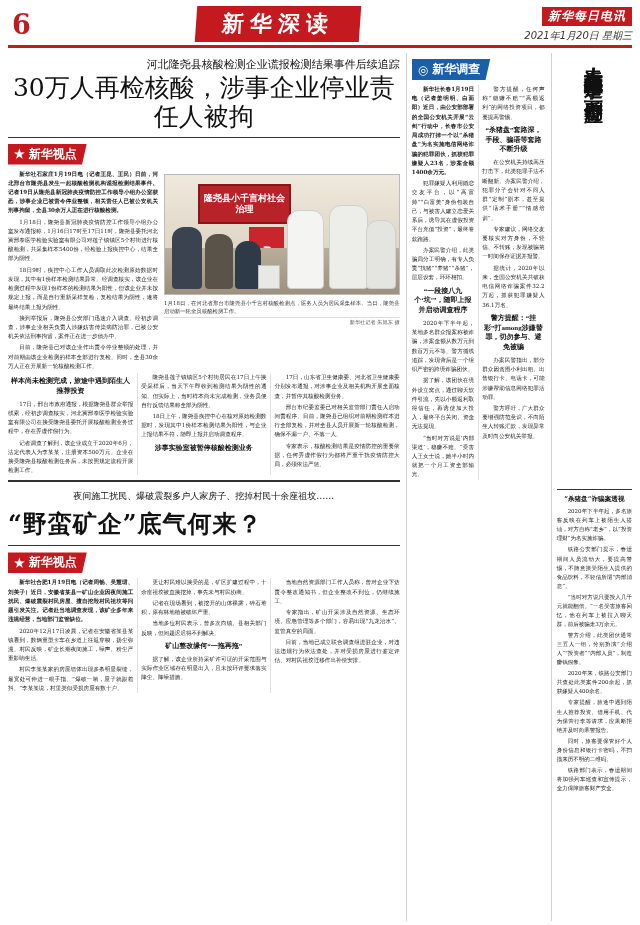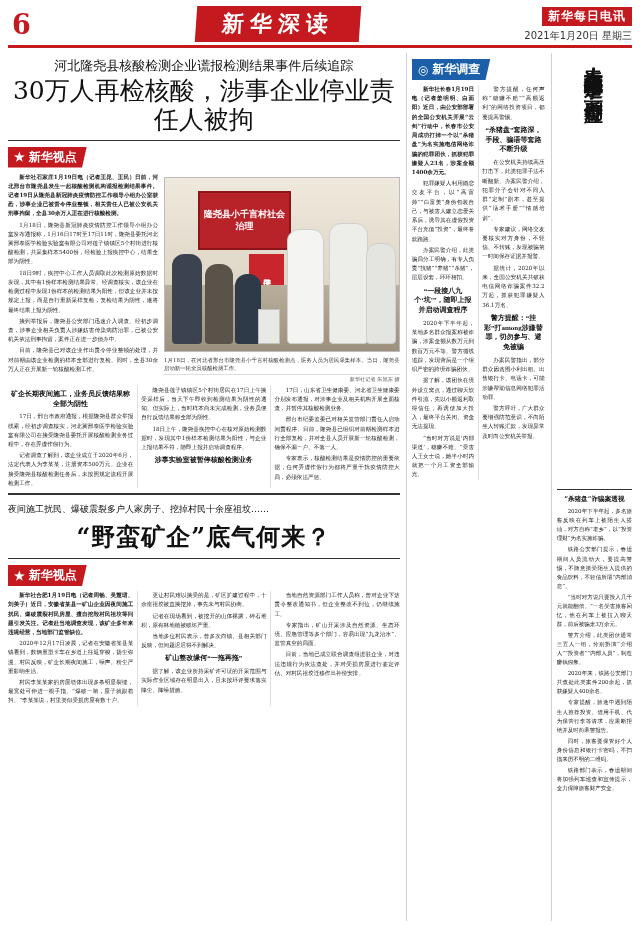--- a/index.html
+++ b/index.html
@@ -21,40 +21,40 @@
   .page-num {
     font-size: 27px; font-weight: bold; color: #c3191f;
     font-family: "DejaVu Serif", serif; line-height: 1; padding-left: 4px;
   }
   .mh-center {
     background: #c3191f; color: #fff; font-weight: bold;
     font-size: 22px; letter-spacing: 6px;
     padding: 3px 26px; font-family: "DejaVu Serif", serif;
     transform: skewX(-4deg);
   }
-  .mh-right { text-align: right; }
+  .mh-right { text-align: right; font-style: italic; }
   .mh-brand {
     background:#c3191f; color:#fff; font-size:12px; font-weight:bold;
     letter-spacing:1px; padding:1px 6px; display:inline-block;
     font-family: "DejaVu Serif", serif;
   }
   .mh-date { font-size: 10px; color:#333; margin-top:3px; }
 
   
   .body-grid {
     display: flex; gap: 6px; margin-top: 5px;
     height: 868px;
   }
   .col-left { width: 395px; position: relative; }
   .col-mid  { width: 140px; border-left: 1px solid #d0d0d0; padding-left:5px;}
   .col-right{ width: 82px;  border-left: 1px solid #d0d0d0; padding-left:5px;}
 
   
   .subhead {
-    font-size: 13px; color: #111; text-align: center;
+    font-size: 11px; color: #111; text-align: right;
     font-family: "DejaVu Serif", serif;
     padding: 4px 0 2px;
   }
   .mainhead {
     font-size: 25px; font-weight: normal; color: #111;
     text-align: center; letter-spacing: 0px;
     font-family: "DejaVu Serif", serif;
     line-height: 1.15; padding-bottom: 5px;
     border-bottom: 1px solid #333;
   }
@@ -82,21 +82,21 @@
   }
   p.t.lead { font-weight: bold; }
   h4.sub {
     font-size: 7px; font-weight:bold; text-align:center;
     font-family:Liberation Serif, serif; margin: 4px 0 3px; line-height:1.4;
   }
 
   
   .photo-wrap { margin: 4px 0 2px; position: relative; }
   .photo {
-    width: 100%; height: 175px; position: relative; overflow: hidden;
+    width: 100%; height: 121px; position: relative; overflow: hidden;
     background: linear-gradient(160deg,#e9e3d6 0%,#d8cfc0 40%,#c7bcab 100%);
     border: 1px solid #bbb;
   }
   .ph-wall { position:absolute; left:0; top:0; width:100%; height:62%;
     background: linear-gradient(180deg,#efe9dd,#ded6c6); }
   .ph-banner {
     position:absolute; left:14%; top:8%; width:40%; height:34%;
     background:#b8232a; color:#fff; font-size:9px; font-weight:bold;
     display:flex; align-items:center; justify-content:center; text-align:center;
     font-family:"DejaVu Serif",serif; line-height:1.3; padding:2px;
@@ -123,25 +123,25 @@
     background:#e8e8e4; border:1px solid #c0c0c0; }
   .caption {
     font-size:5.4px; line-height:1.5; text-align:justify;
     font-family:"DejaVu Serif",serif; color:#333; padding:2px 0;
     border-bottom:1px solid #ddd;
   }
   .credit { font-size:5.2px; text-align:right; color:#555; padding:1px 0 3px; }
 
   
   .feature-kicker {
-    font-size:9px; text-align:left; font-family:"DejaVu Serif",serif;
+    font-size:9px; text-align:center; font-family:"DejaVu Serif",serif;
     color:#111; padding:3px 0;
   }
   .feature-title {
-    font-size:24px; font-weight:bold; text-align:center; color:#111;
+    font-size:24px; font-weight:bold; text-align:left; color:#111;
     font-family:"DejaVu Serif",serif; letter-spacing:1px;
     padding:2px 0 5px; border-bottom:1px solid #333; margin-bottom:4px;
   }
 
   
   .vert-title {
     writing-mode: vertical-rl; text-orientation: upright;
     font-size: 19px; font-weight: bold; font-family:"DejaVu Serif",serif;
     line-height: 1.18; letter-spacing: 1px; color:#111;
     height: 430px; margin: 0 auto; display:block;
@@ -205,21 +205,21 @@
               <div class="ph-person p-white2"></div>
               <div class="ph-person p-white3"></div>
             </div>
           </div>
           <div class="caption">1月18日，在河北省邢台市隆尧县小千言村核酸检测点，医务人员为居民采集样本。当日，隆尧县启动新一轮全员核酸检测工作。</div>
           <div class="credit">新华社记者 朱旭东 摄</div>
         </div>
       </div>
 
       <div class="cols3">
-        <h4 class="sub">矿企长期夜间施工，业务员反馈结果称全部为阴性</h4>
+        <h4 class="sub">样本尚未检测完成，旅途中遇到陌生人推荐投资</h4>
         <p class="t">17日，邢台市政府通报，根据隆尧县群众举报线索，经初步调查核实，河北冀邢泰医学检验实验室有限公司在接受隆尧县委托开展核酸检测业务过程中，存在弄虚作假行为。</p>
         <p class="t">记者调查了解到，该企业成立于2020年6月，法定代表人为李某某，注册资本500万元。企业在接受隆尧县核酸检测任务后，未按照规定流程开展检测工作。</p>
         <p class="t">隆尧县莲子镇镇区5个村街居民在17日上午接受采样后，当天下午即收到检测结果为阴性的通知。但实际上，当时样本尚未完成检测，业务员便自行反馈结果称全部为阴性。</p>
         <p class="t">18日上午，隆尧县疾控中心在核对原始检测数据时，发现其中1份样本检测结果为阳性，与企业上报结果不符，随即上报并启动调查程序。</p>
         <h4 class="sub">涉事实验室被暂停核酸检测业务</h4>
         <p class="t">17日，山东省卫生健康委、河北省卫生健康委分别发布通报，对涉事企业及相关机构开展全面核查，并暂停其核酸检测业务。</p>
         <p class="t">邢台市纪委监委已对相关监管部门责任人启动问责程序。目前，隆尧县已组织对前期检测样本进行全部复检，并对全县人员开展新一轮核酸检测，确保不漏一户、不落一人。</p>
         <p class="t">专家表示，核酸检测结果是疫情防控的重要依据，任何弄虚作假行为都将严重干扰疫情防控大局，必须依法严惩。</p>
       </div>
 

